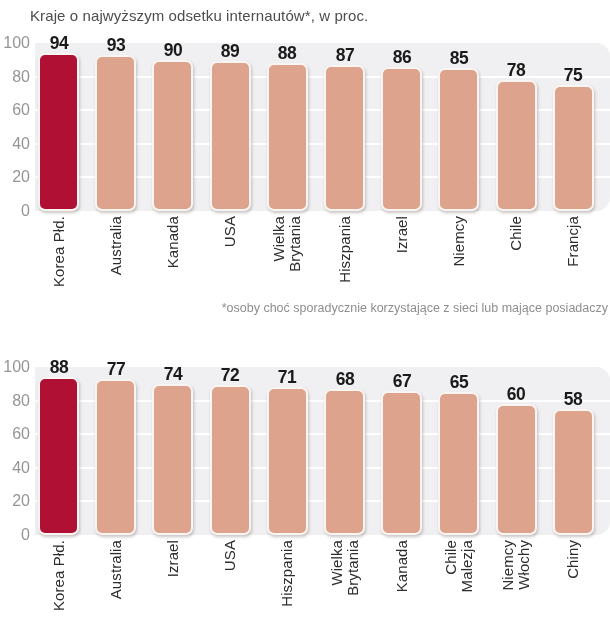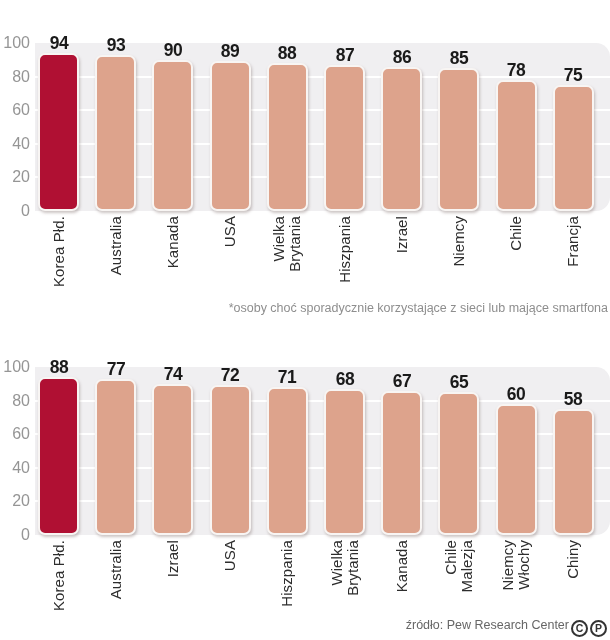--- a/index.html
+++ b/index.html
@@ -53,20 +53,21 @@
     display:inline-block;width:13px;height:13px;margin-left:2px;
     border:2px solid #333333;border-radius:50%;
     font-size:10.5px;line-height:13px;font-weight:700;color:#333333;
     text-align:center;vertical-align:-3px;
   }
 </style>
 </head>
 <body>
 
 <div id="app">
+  <div class="chart-title" id="t1">Kraje o najwyższym odsetku internautów*, w proc.</div>
   <div class="plot" id="plot1">
       <div class="gridline" style="top: 133.4px;"></div>
       <div class="gridline" style="top: 99.8px;"></div>
       <div class="gridline" style="top: 66.2px;"></div>
       <div class="gridline" style="top: 32.6px;"></div>
       <div class="ytick" style="top: 168px;">0</div>
       <div class="ytick" style="top: 134.4px;">20</div>
       <div class="ytick" style="top: 100.8px;">40</div>
       <div class="ytick" style="top: 67.2px;">60</div>
       <div class="ytick" style="top: 33.6px;">80</div>
@@ -99,21 +100,21 @@
       <div class="xlabel" style="height: 16px; left: 187.1px; top: 88px;">USA</div>
       <div class="xlabel" style="height: 32px; left: 236.3px; top: 88px;">Wielka
 Brytania</div>
       <div class="xlabel" style="height: 16px; left: 301.5px; top: 88px;">Hiszpania</div>
       <div class="xlabel" style="height: 16px; left: 358.7px; top: 88px;">Izrael</div>
       <div class="xlabel" style="height: 16px; left: 415.9px; top: 88px;">Niemcy</div>
       <div class="xlabel" style="height: 16px; left: 473.1px; top: 88px;">Chile</div>
       <div class="xlabel" style="height: 16px; left: 530.3px; top: 88px;">Francja</div>
     </div>
 
-  <div class="footnote">*osoby choć sporadycznie korzystające z sieci lub mające smartfona</div>
+  <div class="footnote">*osoby choć sporadycznie korzystające z sieci lub mające posiadaczy</div>
 
   <div class="plot" id="plot2">
       <div class="gridline" style="top: 133.4px;"></div>
       <div class="gridline" style="top: 99.8px;"></div>
       <div class="gridline" style="top: 66.2px;"></div>
       <div class="gridline" style="top: 32.6px;"></div>
       <div class="ytick" style="top: 168px;">0</div>
       <div class="ytick" style="top: 134.4px;">20</div>
       <div class="ytick" style="top: 100.8px;">40</div>
       <div class="ytick" style="top: 67.2px;">60</div>
@@ -149,16 +150,13 @@
       <div class="xlabel" style="height: 32px; left: 293.5px; top: 88px;">Wielka
 Brytania</div>
       <div class="xlabel" style="height: 16px; left: 358.7px; top: 88px;">Kanada</div>
       <div class="xlabel" style="height: 32px; left: 407.9px; top: 88px;">Chile
 Malezja</div>
       <div class="xlabel" style="height: 32px; left: 465.1px; top: 88px;">Niemcy
 Włochy</div>
       <div class="xlabel" style="height: 16px; left: 530.3px; top: 88px;">Chiny</div>
     </div>
 
-  <div class="source">
-    <span>źródło: Pew Research Center</span><span class="badge">C</span><span class="badge">P</span>
-  </div>
 </div>
 
 </body></html>

